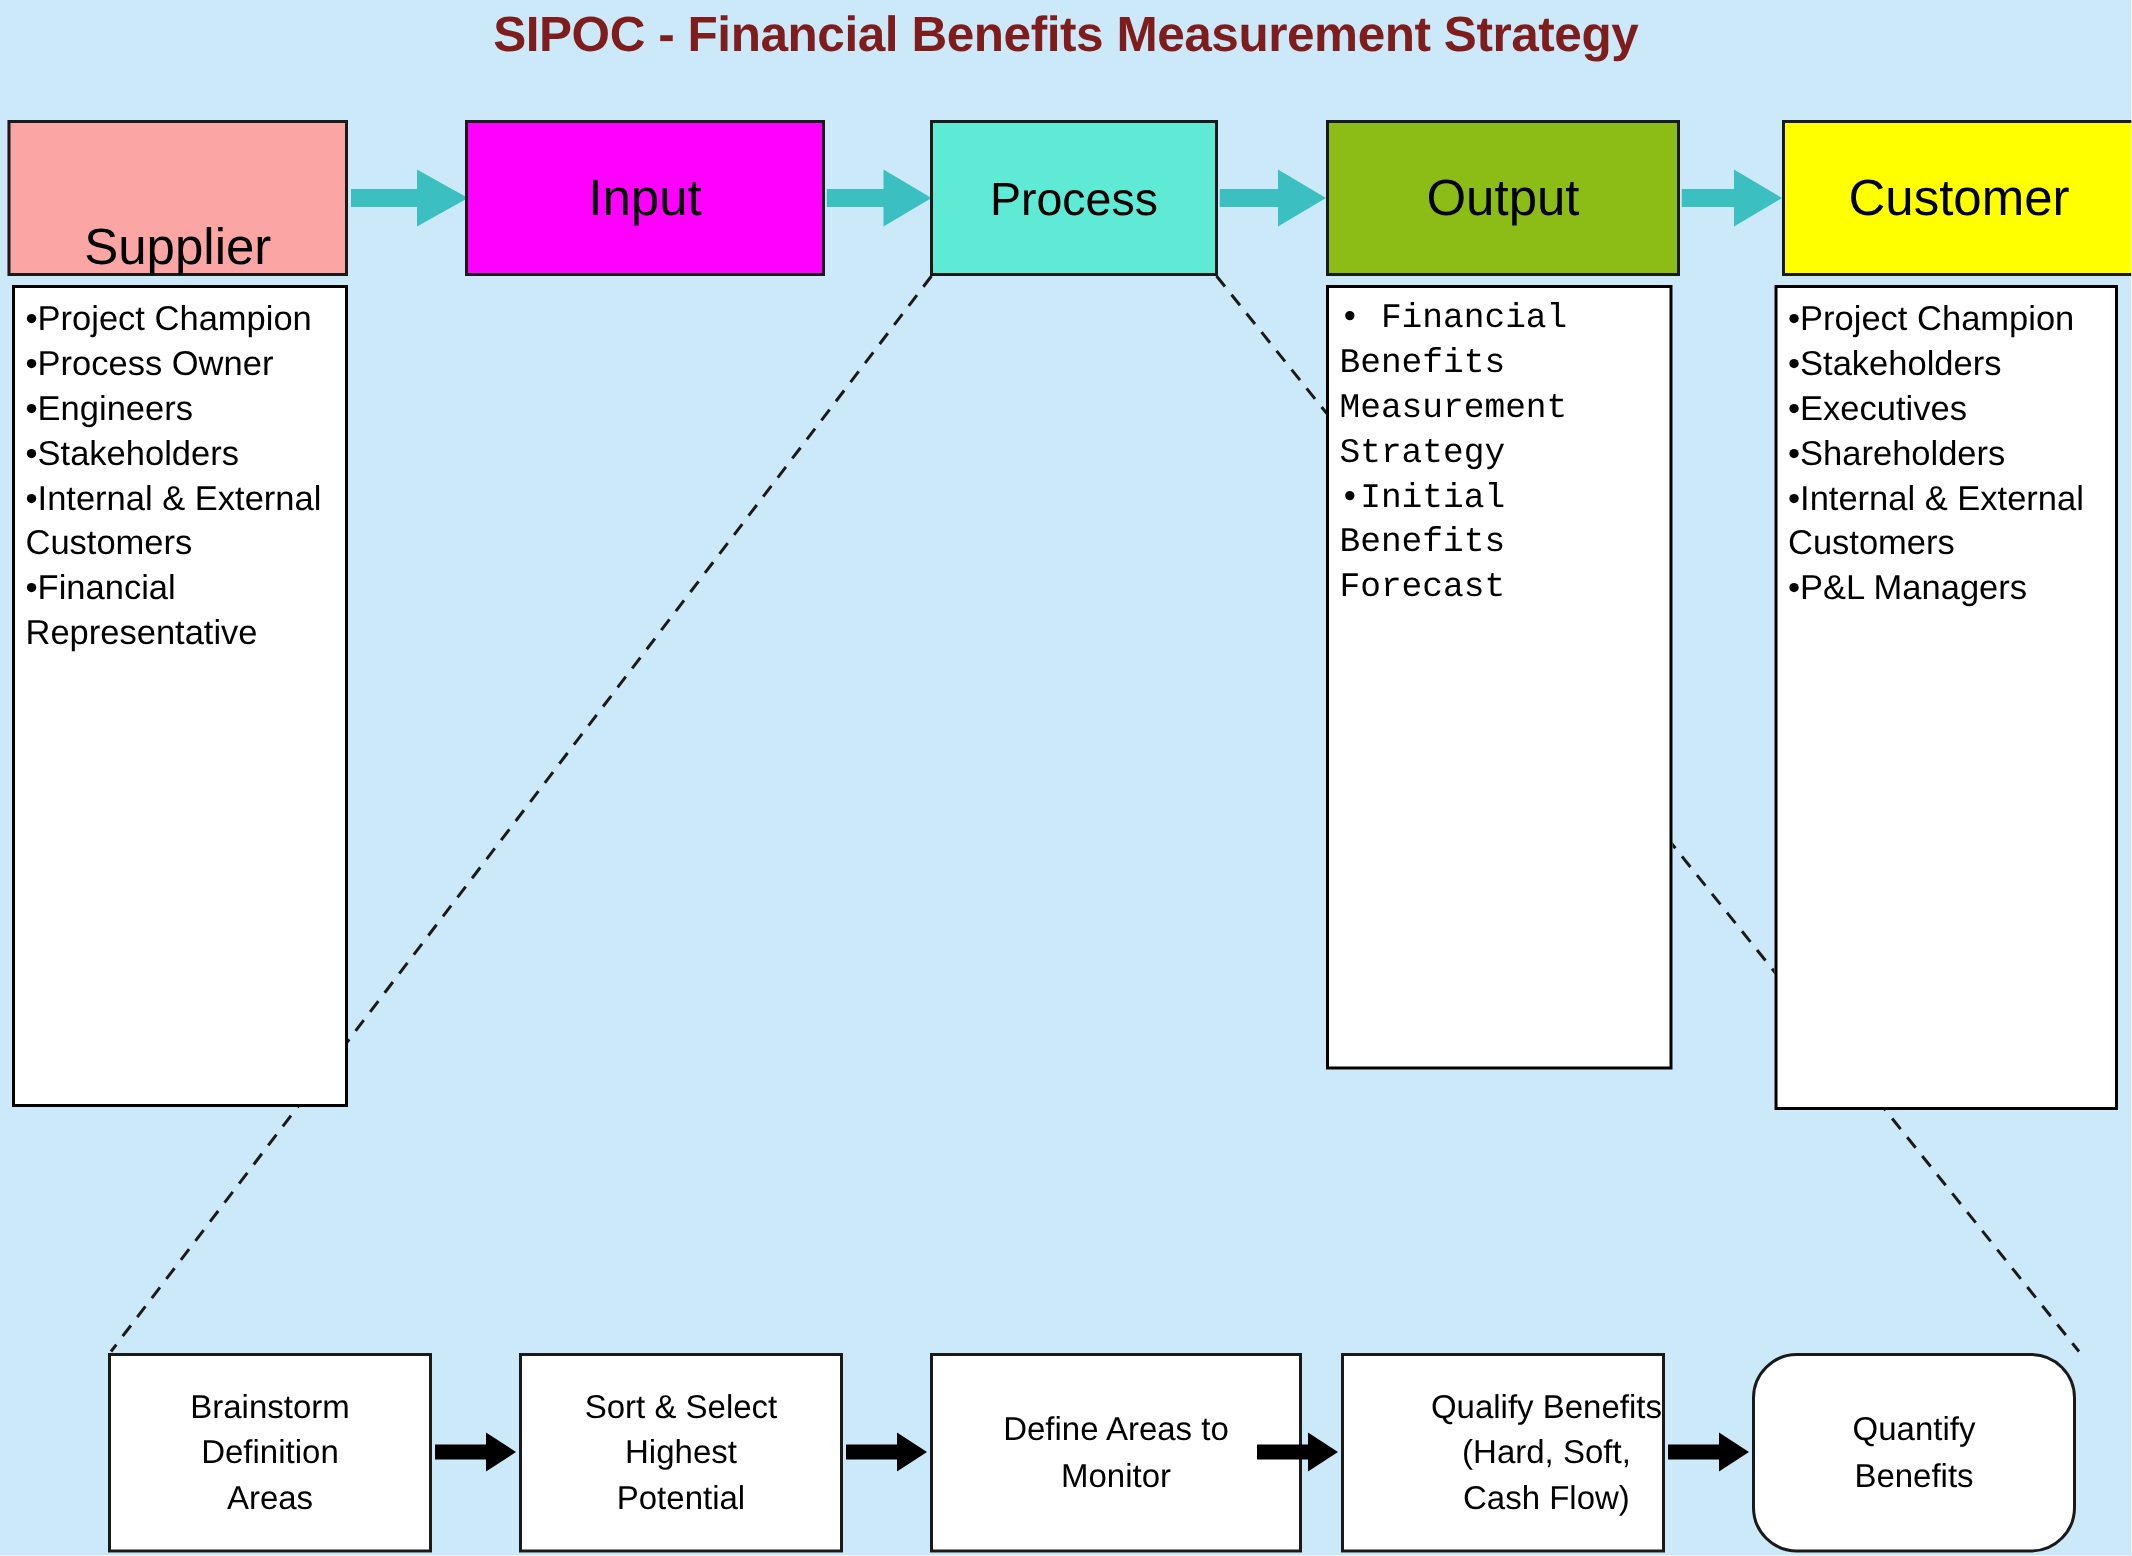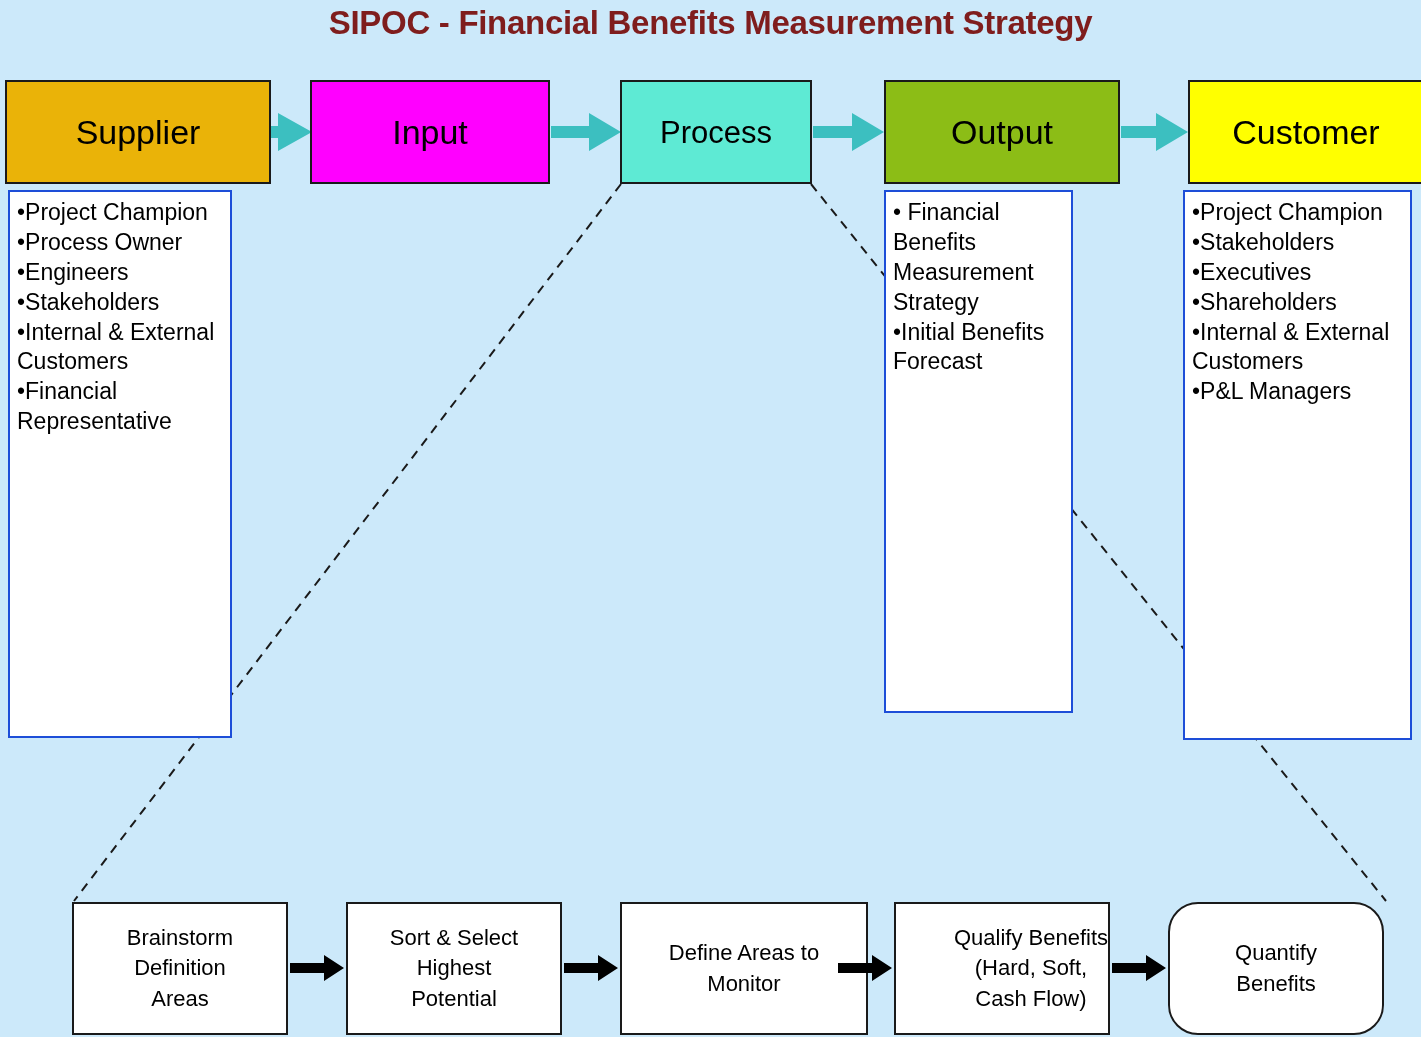--- a/index.html
+++ b/index.html
@@ -45,21 +45,21 @@
     color: #000000;
     line-height: 1;
   }
   .hdr span { display: block; }
 
   
   .col {
     position: absolute;
     box-sizing: border-box;
     background: #ffffff;
-    border: 2px solid #1d4ed8;
+    border: 2px solid #000000;
     padding: 6px 7px 4px 7px;
     font-size: 23px;
     line-height: 1.30;
     color: #000000;
     overflow: hidden;
   }
   .col .li { white-space: pre-wrap; }
 
   
   .tarrow {
@@ -134,21 +134,21 @@
   <svg class="tarrow" style="left:551px; top:109px; width:70px;" viewBox="0 0 70 46" xmlns="http://www.w3.org/2000/svg">
     <path d="M0,17 L38,17 L38,4 L70,23 L38,42 L38,29 L0,29 Z" fill="#3CBFC0"></path>
   </svg>
   <svg class="tarrow" style="left:813px; top:109px; width:71px;" viewBox="0 0 71 46" xmlns="http://www.w3.org/2000/svg">
     <path d="M0,17 L39,17 L39,4 L71,23 L39,42 L39,29 L0,29 Z" fill="#3CBFC0"></path>
   </svg>
   <svg class="tarrow" style="left:1121px; top:109px; width:67px;" viewBox="0 0 67 46" xmlns="http://www.w3.org/2000/svg">
     <path d="M0,17 L35,17 L35,4 L67,23 L35,42 L35,29 L0,29 Z" fill="#3CBFC0"></path>
   </svg>
 
-  <div class="hdr" style="left:5px; top:80px; width:266px; height:104px; background:#eab308;">
+  <div class="hdr" style="left:5px; top:80px; width:227px; height:104px; background:#fca5a5;align-items:flex-end;">
     <span>Supplier</span>
   </div>
   <div class="hdr" style="left:310px; top:80px; width:240px; height:104px; background:#FF00FF;">
     <span>Input</span>
   </div>
   <div class="hdr" style="left:620px; top:80px; width:192px; height:104px; background:#5eead4; font-size:31px;">
     <span>Process</span>
   </div>
   <div class="hdr" style="left:884px; top:80px; width:236px; height:104px; background:#8CBD16;">
     <span>Output</span>
@@ -160,21 +160,21 @@
   <div class="col" style="left:8px; top:190px; width:224px; height:548px;">
     <div class="li">•Project Champion
 •Process Owner
 •Engineers
 •Stakeholders
 •Internal &amp; External Customers
 •Financial Representative</div>
   </div>
 
 
-  <div class="col" style="left:884px; top:190px; width:189px; height:523px;">
+  <div class="col" style="left:884px; top:190px; width:231px; height:523px;font-family:Liberation Mono, monospace;">
     <div class="li">• Financial Benefits Measurement Strategy
 •Initial Benefits Forecast</div>
   </div>
 
   <div class="col" style="left:1183px; top:190px; width:229px; height:550px;">
     <div class="li">•Project Champion
 •Stakeholders
 •Executives
 •Shareholders
 •Internal &amp; External Customers

